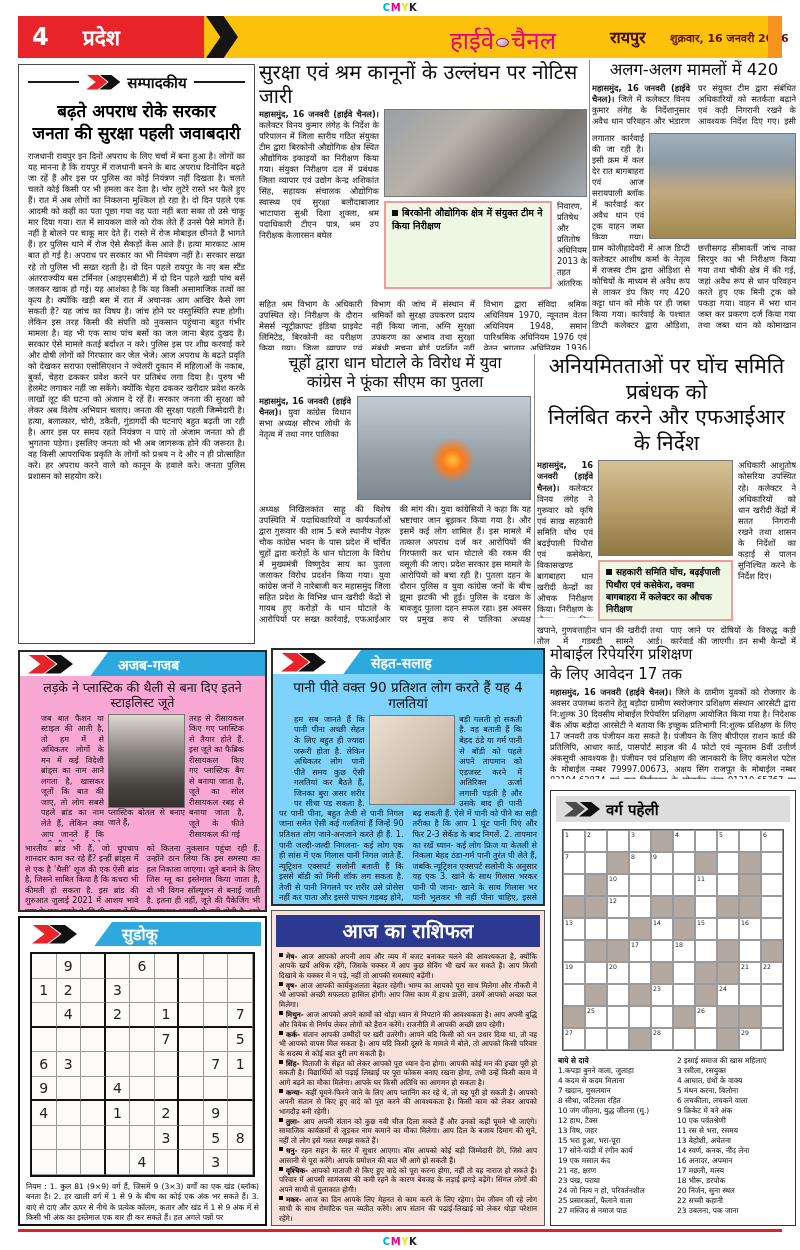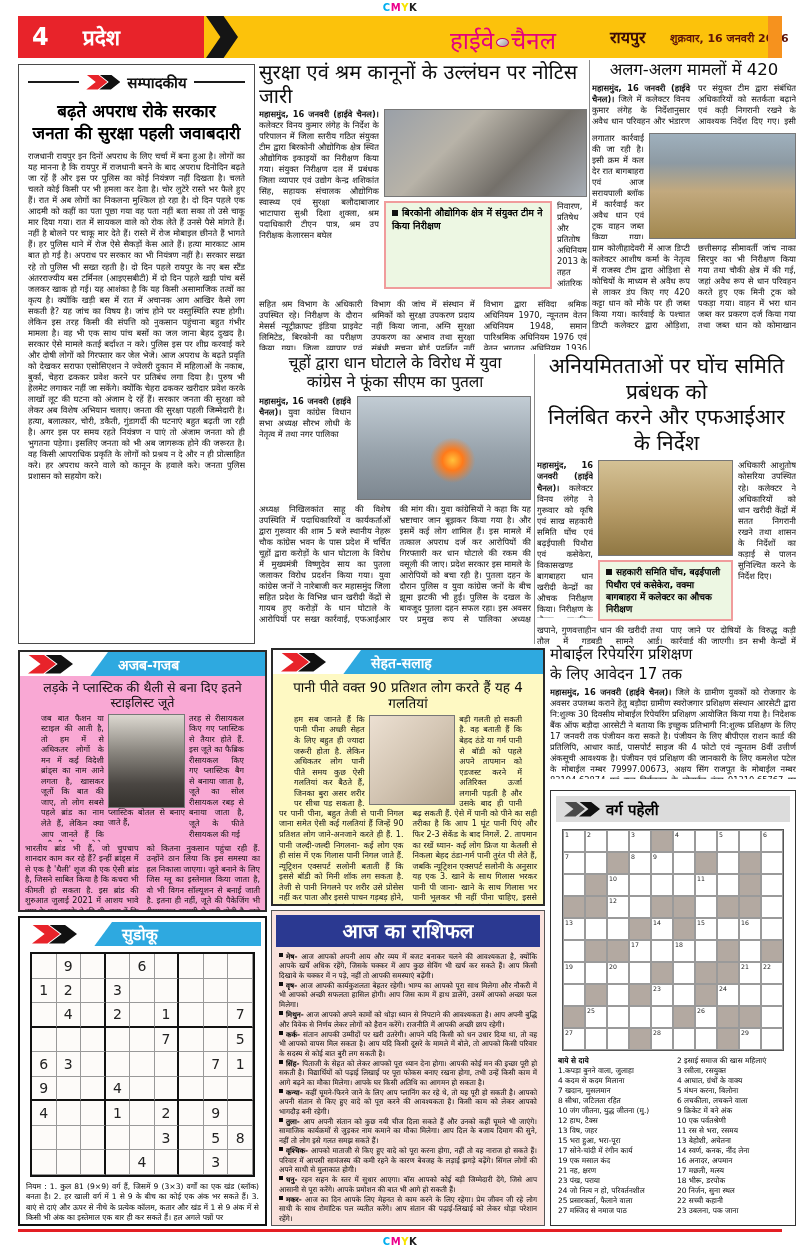--- a/index.html
+++ b/index.html
@@ -84,21 +84,21 @@
   .sec-logo{position:absolute;left:0;top:0;bottom:0;width:88px;background:#fff;
     clip-path:polygon(0 0,100% 0,80% 100%,0 100%);display:flex;align-items:center;padding-left:8px}
   .sec-label{color:#fff;font-weight:bold;font-size:14px;margin-left:98px}
 
   .box-ajab{position:absolute;left:18px;top:650px;width:249px;height:262px;border:2px solid #2a2a2a;overflow:hidden;background:#f9a8d4}
   .ajab-hl{font-size:12.5px;margin:4px 4px 3px;text-align:center}
   .tri-row{display:flex;gap:4px;padding:0 21px}
   .tri-a{width:31%}.tri-b{width:38%}.tri-c{flex:1}
   .ajab-bottom{padding:2px 5px;column-count:2;column-gap:8px;height:118px}
 
-  .box-sehat{position:absolute;left:271px;top:648px;width:274px;height:258px;border:2px solid #2a2a2a;overflow:hidden;background:#fef9c3}
+  .box-sehat{position:absolute;left:271px;top:648px;width:274px;height:258px;border:2px solid #2a2a2a;overflow:hidden;background:#7dd3fc}
   .sehat-hl{font-size:13.5px;margin:5px 4px 3px;text-align:center}
   .sehat-bottom{padding:2px 6px;column-count:2;column-gap:9px;height:116px}
 
   
   .art-mobile{position:absolute;left:550px;top:645px;width:246px;height:143px;overflow:hidden}
   .mobile-hl{font-size:15px;line-height:1.3}
   .mobile-body{margin-top:3px;height:92px}
 
   
   .box-cw{position:absolute;left:550px;top:790px;width:246px;height:436px;border:1px solid #333;background:#fff;padding:5px;overflow:hidden}
@@ -595,22 +595,22 @@
   <div class="box-rashi">
     <div class="rashi-head">आज का राशिफल</div>
     <div class="rashi-body">
         <div class="rashi-row"><span class="rashi-bullet"></span><b>मेष- </b><span>आज आपको अपनी आय और व्यय में बजट बनाकर चलने की आवश्यकता है, क्योंकि आपके खर्चे अधिक रहेंगे, जिसके चक्कर में आप कुछ सेविंग भी खर्च कर सकते हैं। आप किसी दिखावे के चक्कर में न पड़े, नहीं तो आपकी समस्याएं बढ़ेंगी।</span></div>
         <div class="rashi-row"><span class="rashi-bullet"></span><b>वृष- </b><span>आज आपकी कार्यकुशलता बेहतर रहेगी। भाग्य का आपको पूरा साथ मिलेगा और नौकरी में भी आपको अच्छी सफलता हासिल होगी। आप जिस काम में हाथ डालेंगे, उसमें आपको अच्छा फल मिलेगा।</span></div>
         <div class="rashi-row"><span class="rashi-bullet"></span><b>मिथुन- </b><span>आज आपको अपने कामों को थोड़ा ध्यान से निपटाने की आवश्यकता है। आप अपनी बुद्धि और विवेक से निर्णय लेकर लोगों को हैरान करेंगे। राजनीति में आपकी अच्छी छाप रहेगी।</span></div>
         <div class="rashi-row"><span class="rashi-bullet"></span><b>कर्क- </b><span>संतान आपकी उम्मीदों पर खरी उतरेगी। आपने यदि किसी को धन उधार दिया था, तो वह भी आपको वापस मिल सकता है। आप यदि किसी दूसरे के मामले में बोले, तो आपको किसी परिवार के सदस्य से कोई बात बुरी लग सकती है।</span></div>
         <div class="rashi-row"><span class="rashi-bullet"></span><b>सिंह- </b><span>पिताजी के सेहत को लेकर आपको पूरा ध्यान देना होगा। आपकी कोई मन की इच्छा पूरी हो सकती है। विद्यार्थियों को पढ़ाई लिखाई पर पूरा फोकस बनाए रखना होगा, तभी उन्हें किसी काम में आगे बढ़ने का मौका मिलेगा। आपके घर किसी अतिथि का आगमन हो सकता है।</span></div>
         <div class="rashi-row"><span class="rashi-bullet"></span><b>कन्या- </b><span>कहीं घूमने-फिरने जाने के लिए आप प्लानिंग कर रहे थे, तो यह पूरी हो सकती है। आपको अपनी संतान से किए हुए वादे को पूरा करने की आवश्यकता है। किसी काम को लेकर आपको भागदौड़ बनी रहेगी।</span></div>
         <div class="rashi-row"><span class="rashi-bullet"></span><b>तुला- </b><span>आप अपनी संतान को कुछ नयी चीज दिला सकते हैं और उनको कहीं घूमने भी जाएंगे। सामाजिक कार्यक्रमों से जुड़कर नाम कमाने का मौका मिलेगा। आप दिल के बजाय दिमाग की सुने, नहीं तो लोग इसे गलत समझ सकते हैं।</span></div>
+        <div class="rashi-row"><span class="rashi-bullet"></span><b>धनु- </b><span>रहन सहन के स्तर में सुधार आएगा। बॉस आपको कोई बड़ी जिम्मेदारी देंगे, जिसे आप आसानी से पूरा करेंगे। आपके प्रमोशन की बात भी आगे हो सकती हैं।</span></div>
         <div class="rashi-row"><span class="rashi-bullet"></span><b>वृश्चिक- </b><span>आपको माताजी से किए हुए वादे को पूरा करना होगा, नहीं तो वह नाराज हो सकते हैं। परिवार में आपसी सामंजस्य की कमी रहने के कारण बेवजह के लड़ाई झगड़े बढ़ेंगे। सिंगल लोगों की अपने साथी से मुलाकात होगी।</span></div>
-        <div class="rashi-row"><span class="rashi-bullet"></span><b>धनु- </b><span>रहन सहन के स्तर में सुधार आएगा। बॉस आपको कोई बड़ी जिम्मेदारी देंगे, जिसे आप आसानी से पूरा करेंगे। आपके प्रमोशन की बात भी आगे हो सकती हैं।</span></div>
         <div class="rashi-row"><span class="rashi-bullet"></span><b>मकर- </b><span>आज का दिन आपके लिए मेहनत से काम करने के लिए रहेगा। प्रेम जीवन जी रहे लोग साथी के साथ रोमांटिक पल व्यतीत करेंगे। आप संतान की पढ़ाई-लिखाई को लेकर थोड़ा परेशान रहेंगे।</span></div>
       </div>
   </div>
 
   <div class="redline"></div>
   <div class="cmyk" style="top:1236px">
     <span class="c">C</span><span class="m">M</span><span class="y">Y</span><span class="k">K</span>
   </div>
 
 </div>

